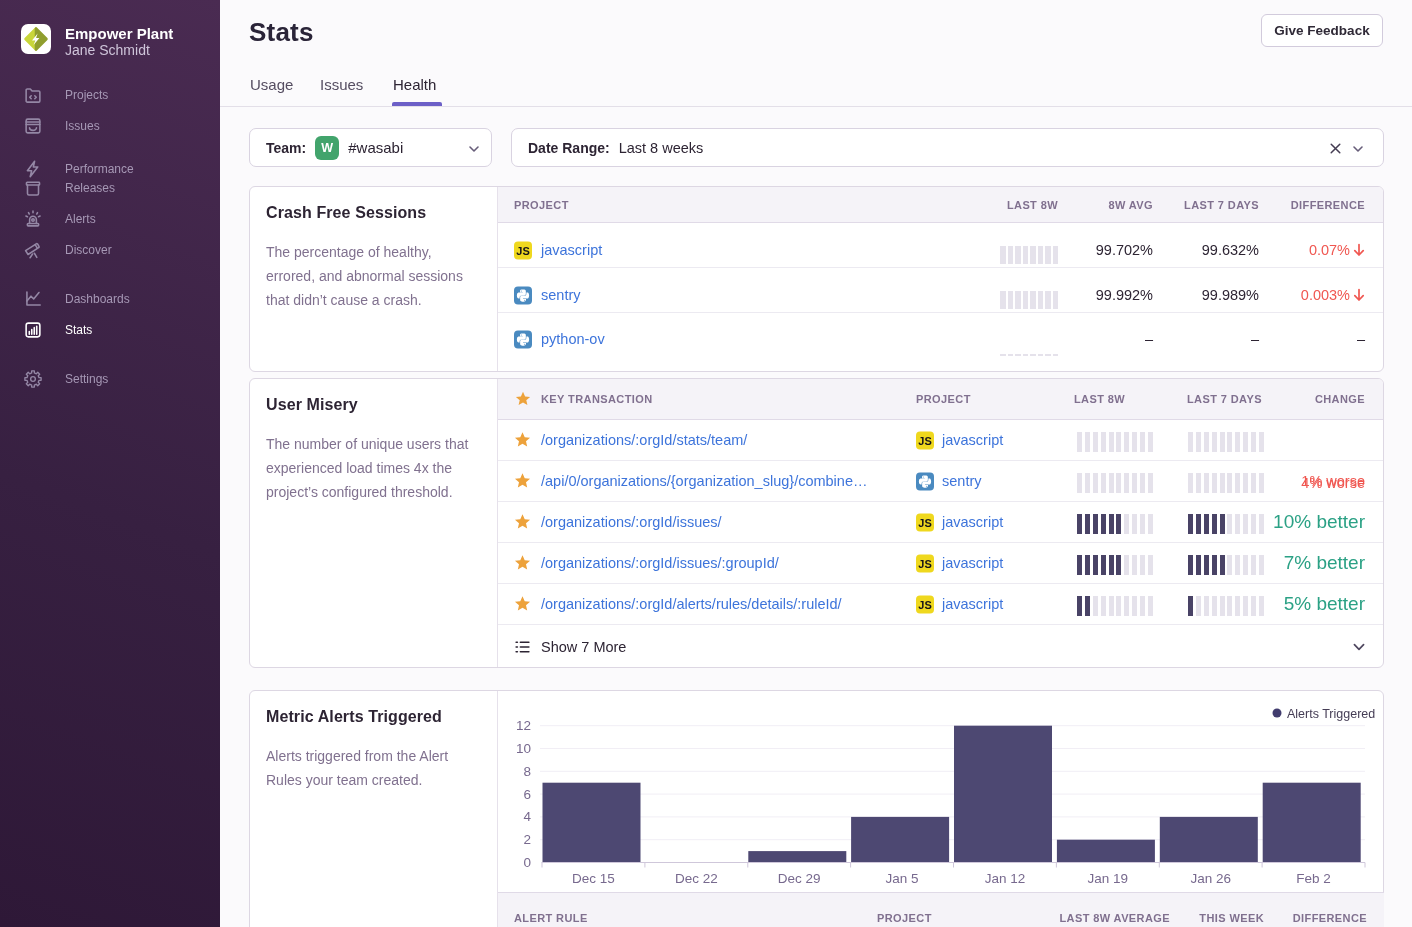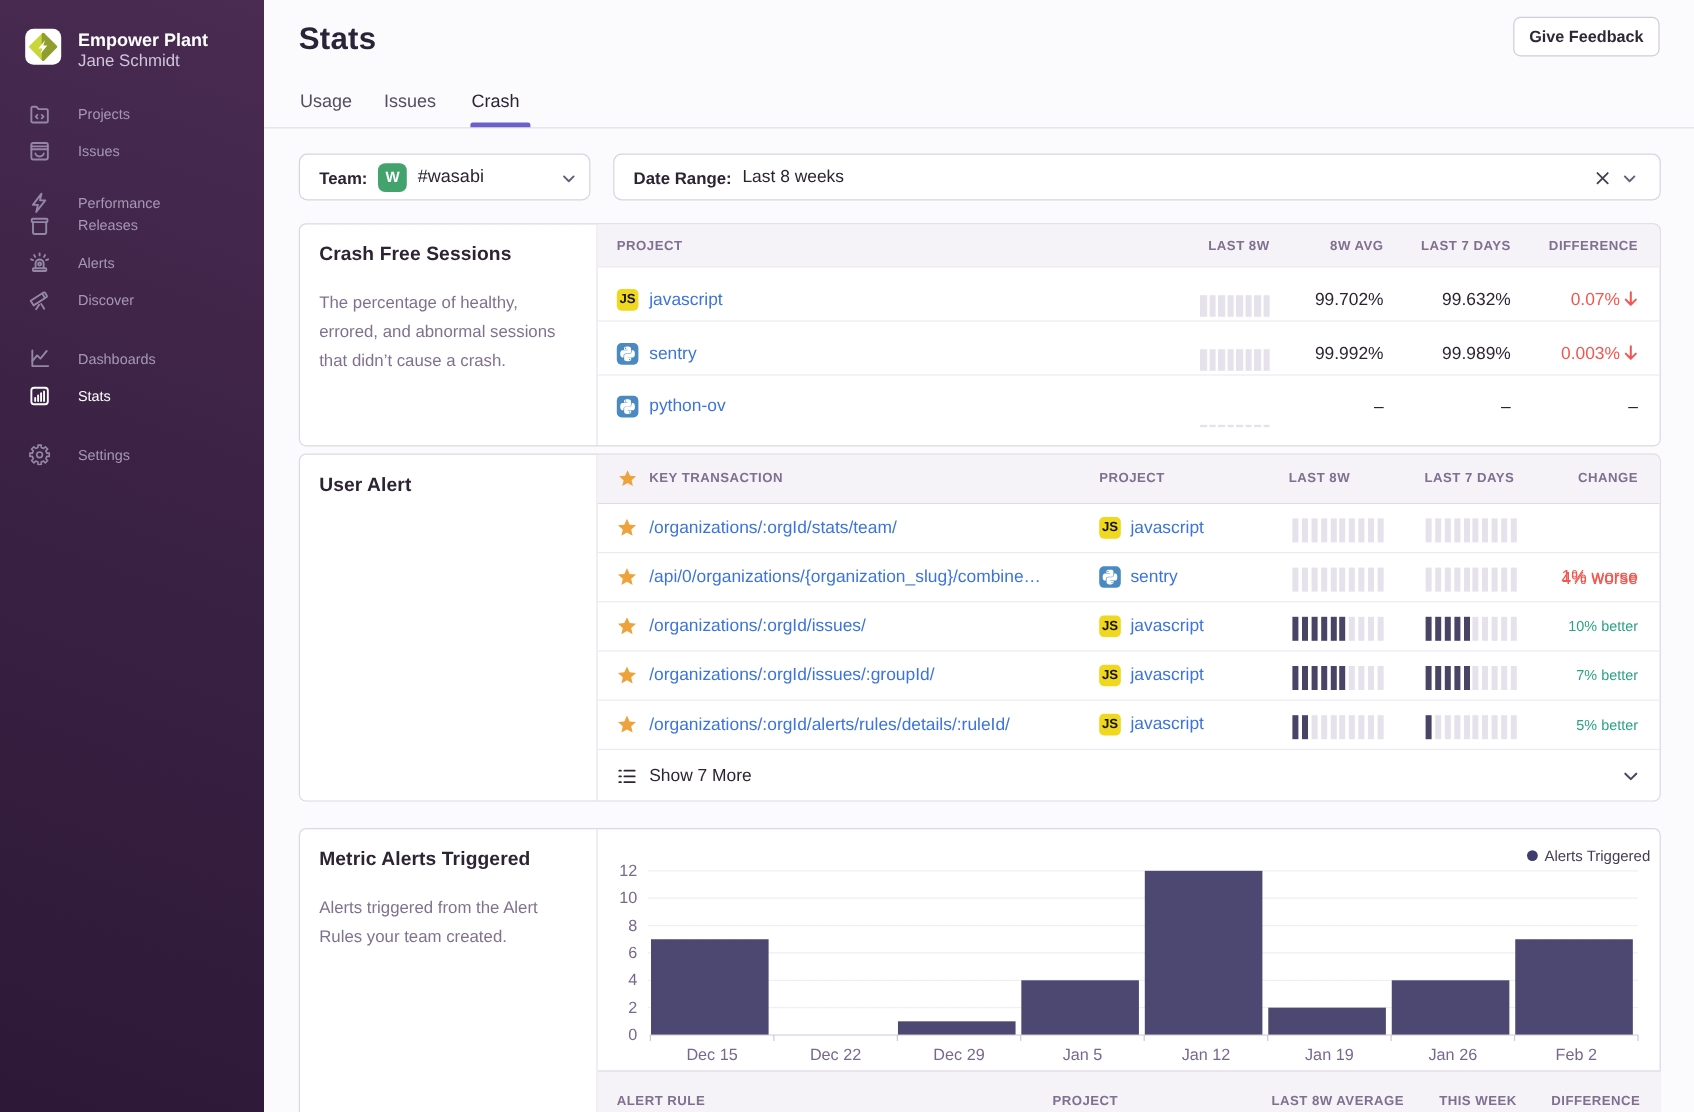--- a/index.html
+++ b/index.html
@@ -37,21 +37,21 @@
 .pright { flex:1; position:relative; }
 .thead { position:relative; height:36px; background:#f5f3f8; border-bottom:1px solid #e0dae7; border-radius:0 5px 0 0; }
 .hl { position:absolute; top:50%; transform:translateY(-50%); font-size:11px; font-weight:700; color:#80708f; letter-spacing:0.4px; white-space:nowrap; }
 .trow { position:relative; border-bottom:1px solid #eceaf1; }
 .trow:last-child { border-bottom:none; }
 .cc { position:absolute; top:50%; transform:translateY(-50%); white-space:nowrap; }
 .p1 .trow .cc { top:calc(50% + 5px); }
 .link { color:#3d74db; font-size:14.5px; }
 .num { color:#2d2433; font-size:14.5px; }
 .red { color:#f05751; font-size:14.5px; }
-.green { color:#2ba185; font-size:12px; }
+.green { color:#2ba185; font-size:19px; }
 .picon { width:18px; height:18px; border-radius:4px; display:inline-block; vertical-align:middle; }
 .jsicon { background:#efd81e; color:#15141a; font-size:11px; font-weight:800; text-align:center; line-height:18px; letter-spacing:0; }
 .pyicon { background:#4a8ac0; position:relative; }
 .mb { display:flex; align-items:flex-end; gap:2px; height:18px; }
 .mb i { display:block; width:5.5px; height:18px; background:#e5e2eb; }
 .mb2 i { width:5px; height:20px; }
 .mb2 { height:20px !important; margin-top:2px; }
 .mb i.d { background:#494366; }
 .mb i.z { height:2px; }
 </style>
@@ -113,21 +113,21 @@
         </svg>Settings</div>
   </div>
 </div>
 <div id="h1stats">Stats</div>
 <div id="feedback">Give Feedback</div>
 <div id="tabline"></div>
 <div id="tabbar"></div>
 <div id="tabs">
   <span class="tab" style="left:1px;">Usage</span>
   <span class="tab" style="left:71px;">Issues</span>
-  <span class="tab" style="left:144px; color:#2d2433;">Crash</span>
+  <span class="tab" style="left:144px; color:#2d2433;">Health</span>
 </div>
 <div class="fbox" id="teambox">
   <span class="flabel" style="margin-left:16px;">Team:</span>
   <span id="wavatar" style="margin-left:9px;">W</span>
   <span style="margin-left:9px; font-size:15px; color:#2d2433;">#wasabi</span>
   <svg style="position:absolute; right:10px; top:13px;" width="14" height="14" viewBox="0 0 14 14" fill="none" stroke="#675d79" stroke-width="1.6" stroke-linecap="round" stroke-linejoin="round">
       <path d="M3 5l4 4 4-4"></path>
     </svg>
 </div>
 <div class="fbox" id="datebox">
@@ -208,21 +208,22 @@
         </span>
       <span class="cc num" style="right:230px;">–</span>
       <span class="cc num" style="right:124px;">–</span>
       <span class="cc num" style="right:18px;">–</span>
     </div>
   </div>
 </div>
 
 <div class="panel" style="top:378px; height:290px;">
   <div class="pleft">
-    <h3>User Alert</h3>
+    <h3>User Misery</h3>
+    <p>The number of unique users that experienced load times 4x the project’s configured threshold.</p>
   </div>
   <div class="pright">
     <div class="thead" style="height:41px; border-radius:0 5px 0 0;">
       <svg class="hl" style="left:17px;" width="16" height="16" viewBox="0 0 16 16" fill="#eda23b">
           <path d="M8 0.8l2.1 4.6 5 0.5-3.8 3.3 1.1 4.9L8 11.6l-4.4 2.5 1.1-4.9L0.9 5.9l5-0.5z"></path>
         </svg>
       <span class="hl" style="left:43px;">KEY TRANSACTION</span>
       <span class="hl" style="left:418px;">PROJECT</span>
       <span class="hl" style="left:576px;">LAST 8W</span>
       <span class="hl" style="left:689px;">LAST 7 DAYS</span>

